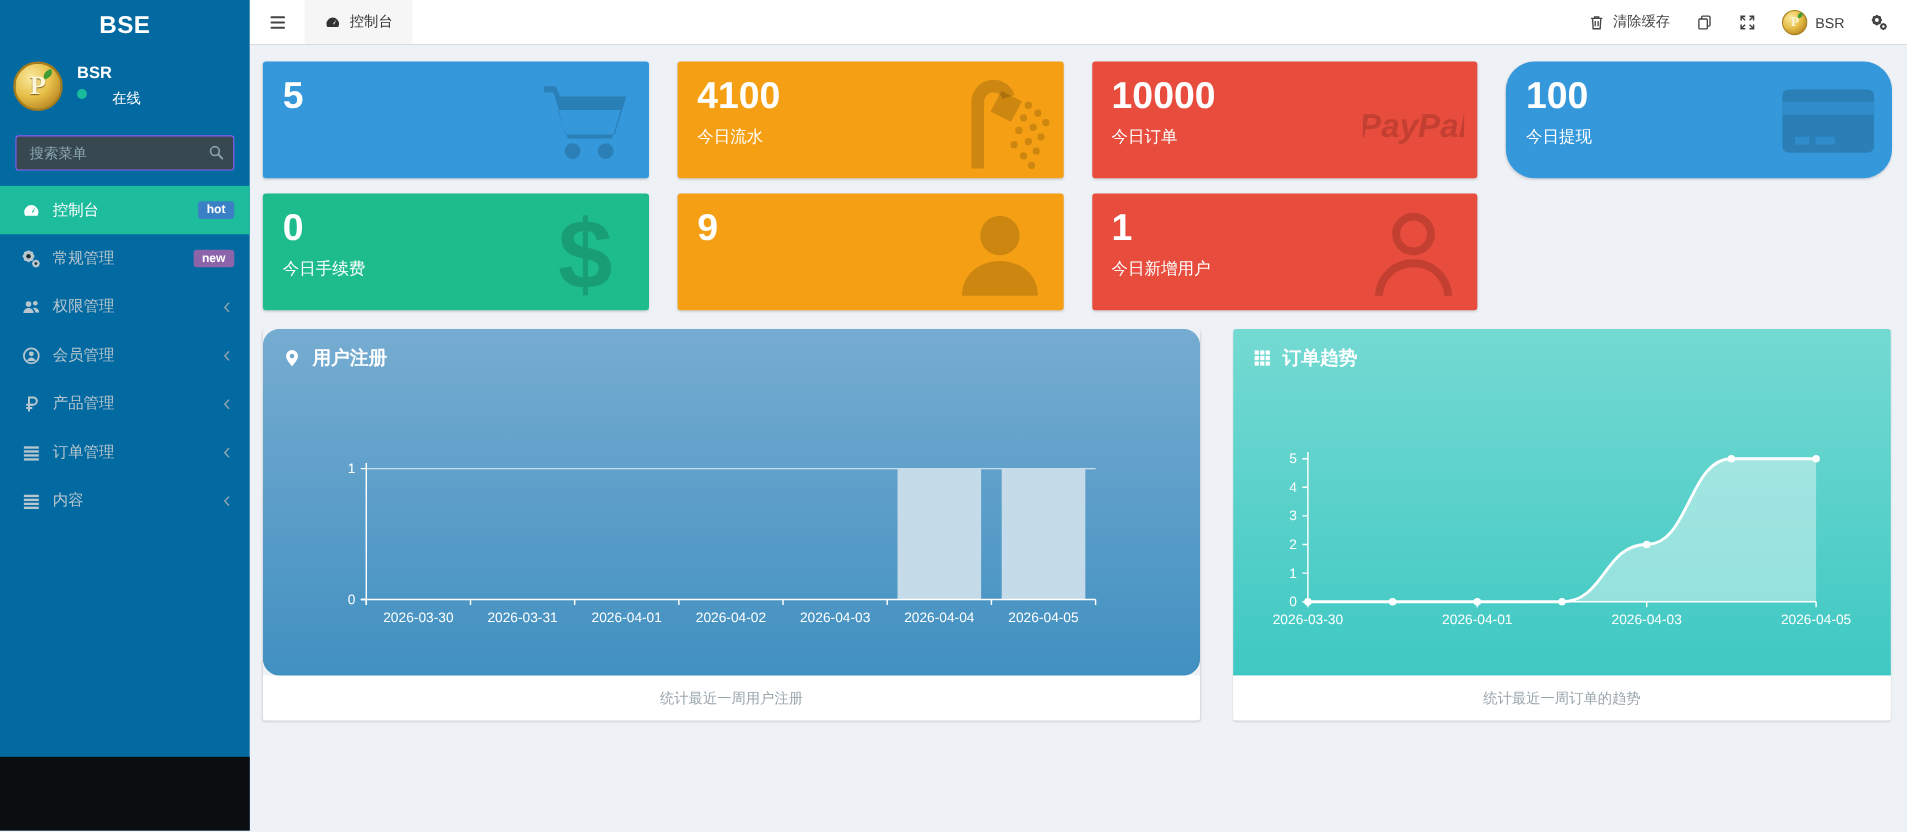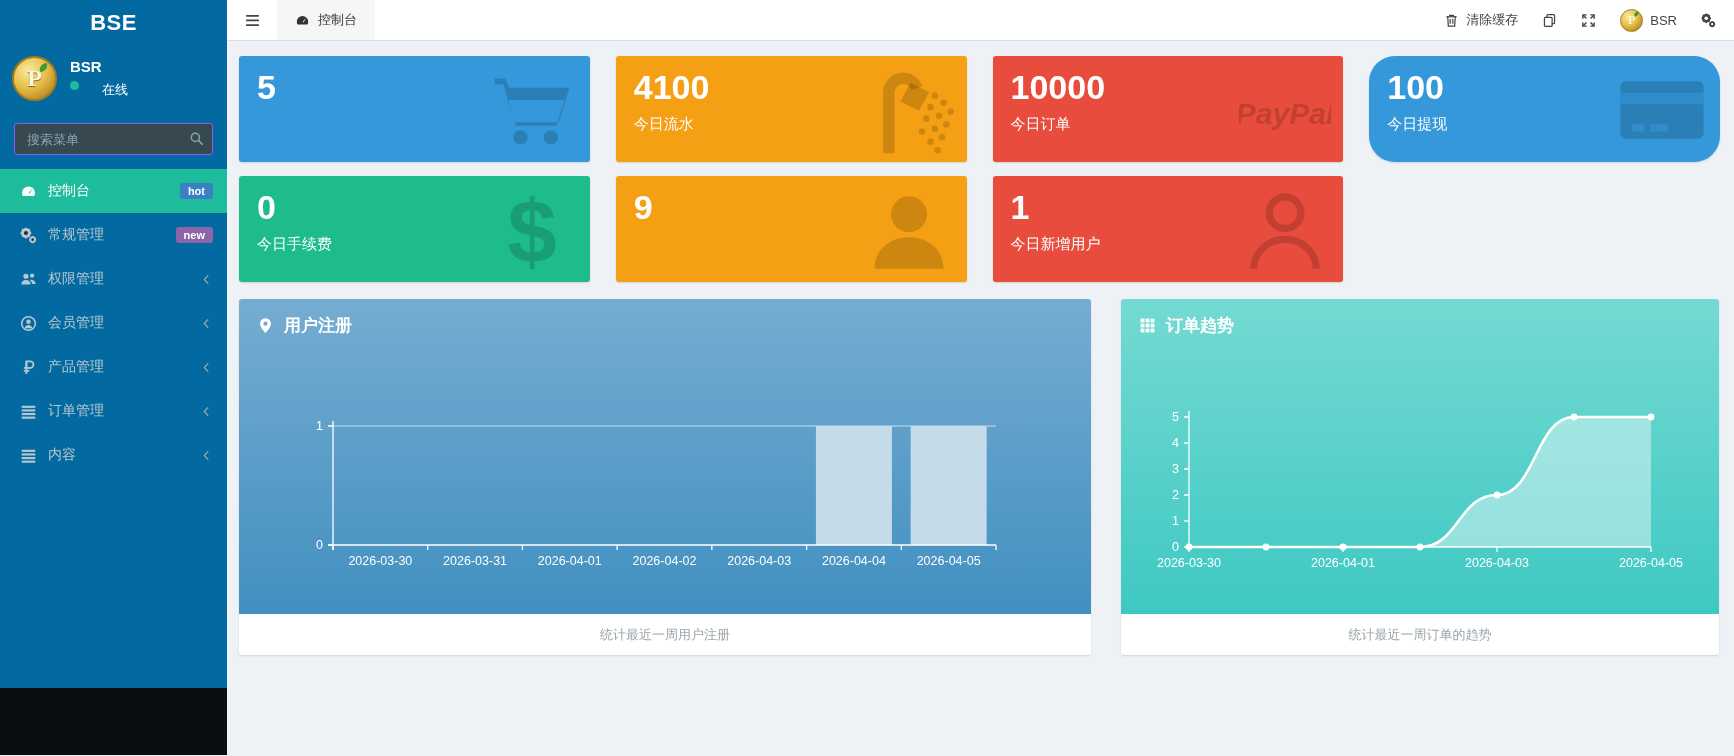--- a/index.html
+++ b/index.html
@@ -66,21 +66,21 @@
   .card .label { font-size:15px; margin-top:7px; }
   .card .big-icon { position:absolute; right:12px; top:8px; width:92px; height:92px;
     color:rgba(0,0,0,0.16); }
   .card .big-icon svg { width:100%; height:100%; }
 
   .charts-row { display:flex; gap:30px; margin-top:17px; }
   .panel { border-radius:3px; overflow:hidden; box-shadow:0 1px 2px rgba(0,0,0,.12); }
   .panel-body { height:315px; position:relative; }
   .panel-left { width:852px; }
   .panel-right { width:598px; }
-  .panel-left .panel-body { background:linear-gradient(180deg,#76acd1 0%,#4190c1 100%); }
+  .panel-left .panel-body { background:linear-gradient(180deg,#76acd1 0%,#4190c1 100%);border-radius:15px; }
   .panel-right .panel-body { background:linear-gradient(180deg,#74dad2 0%,#3fc8c3 100%); }
   .panel-header { position:absolute; left:18px; top:15px; display:flex; align-items:center; gap:10px;
     color:#fff; font-size:17px; font-weight:bold; z-index:2; }
   .panel-header .ph-icon { width:17px; height:17px; color:#fff; }
   .panel-body svg.chart { position:absolute; left:0; top:0; }
   .panel-footer { height:41px; background:#fff; display:flex; align-items:center; justify-content:center;
     color:#9aa5ab; font-size:13px;font-family:Liberation Mono, monospace; }
 </style>
 </head>
 <body>

